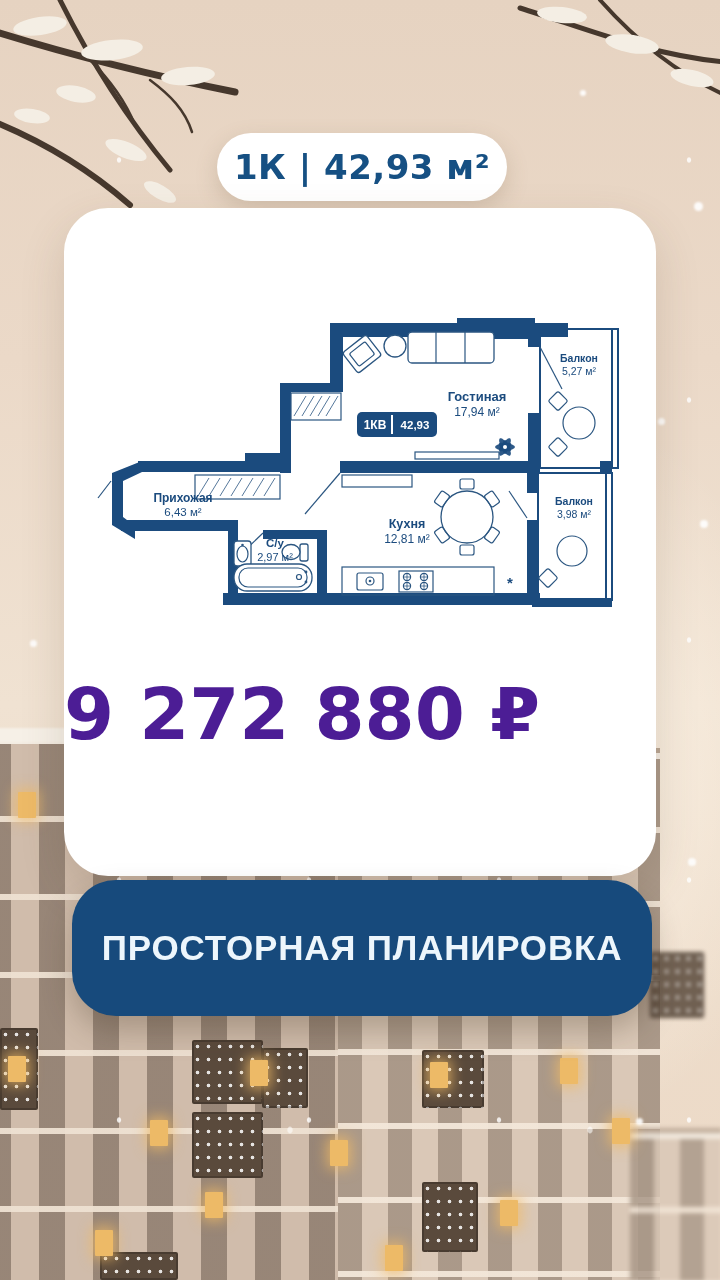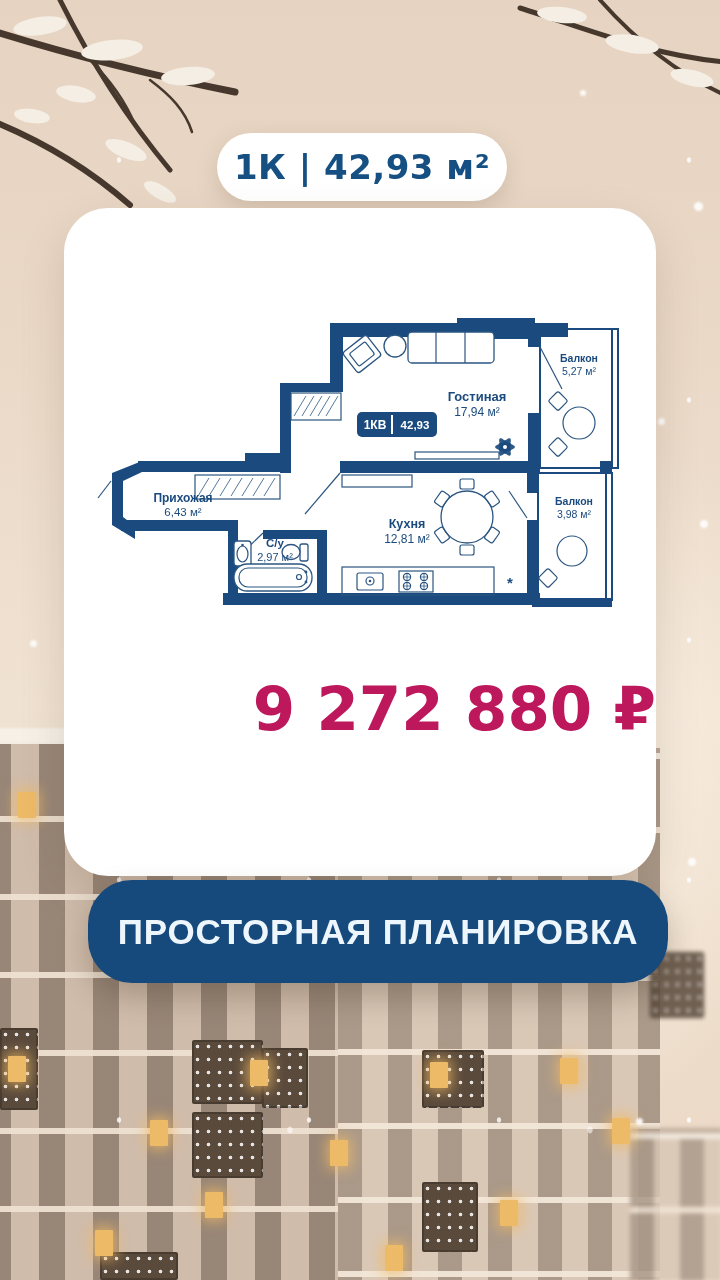--- a/index.html
+++ b/index.html
@@ -41,28 +41,28 @@
   
   .pill{position:absolute;left:217px;top:117px;width:290px;height:68px;background:var(--card);
     border-radius:34px;display:flex;align-items:center;justify-content:center;
     box-shadow:0 8px 22px rgba(120,95,70,.22);margin-top:16px;}
   .pill span{color:#165083;font-size:34px;font-weight:700;letter-spacing:.5px;
     font-family:"DejaVu Sans","Liberation Sans",sans-serif;}
   
   .card{position:absolute;left:64px;top:208px;width:592px;height:668px;background:var(--card);
     border-radius:44px;box-shadow:0 18px 44px rgba(95,72,50,.18);}
   .plan{position:absolute;left:31px;top:107px;}
-  .price{position:absolute;left:0;top:470px;width:100%;text-align:right;color:#be185d;
-    font-family:"DejaVu Sans","Liberation Sans",sans-serif;font-weight:800;font-size:61px;line-height:1;letter-spacing:0px;}
+  .price{position:absolute;left:0;top:470px;width:100%;text-align:left;color:#4c1d95;
+    font-family:"DejaVu Sans","Liberation Sans",sans-serif;font-weight:800;font-size:72px;line-height:1;letter-spacing:0px;}
   .price-label{position:absolute;left:0;top:556px;width:100%;text-align:center;color:#16477a;
     font-weight:700;font-size:38px;letter-spacing:2px;}
   
-  .cta{position:absolute;left:72px;top:880px;width:580px;height:103px;background:var(--navy-deep);
+  .cta{position:absolute;left:72px;top:880px;width:580px;height:136px;background:var(--navy-deep);
     border:none;border-radius:44px;display:flex;align-items:center;justify-content:center;cursor:pointer;
-    box-shadow:0 14px 30px rgba(60,45,30,.28);margin-left:16px;}
+    box-shadow:0 14px 30px rgba(60,45,30,.28);}
   .cta span{color:#edf6fc;font-size:35px;font-weight:700;letter-spacing:.8px;}
   
   svg text{font-family:"Liberation Sans",sans-serif;}
   .wall{fill:var(--navy);}
   .thin{fill:none;stroke:var(--navy);stroke-width:2;}
   .f{fill:#fff;stroke:var(--line);stroke-width:1.3;}
   .fl{fill:none;stroke:var(--line);stroke-width:1.2;}
   .h{stroke:var(--line);stroke-width:.8;}
   .lbl{fill:var(--navy);font-weight:700;text-anchor:middle;}
   .lbl2{fill:var(--navy);font-weight:500;text-anchor:middle;}

